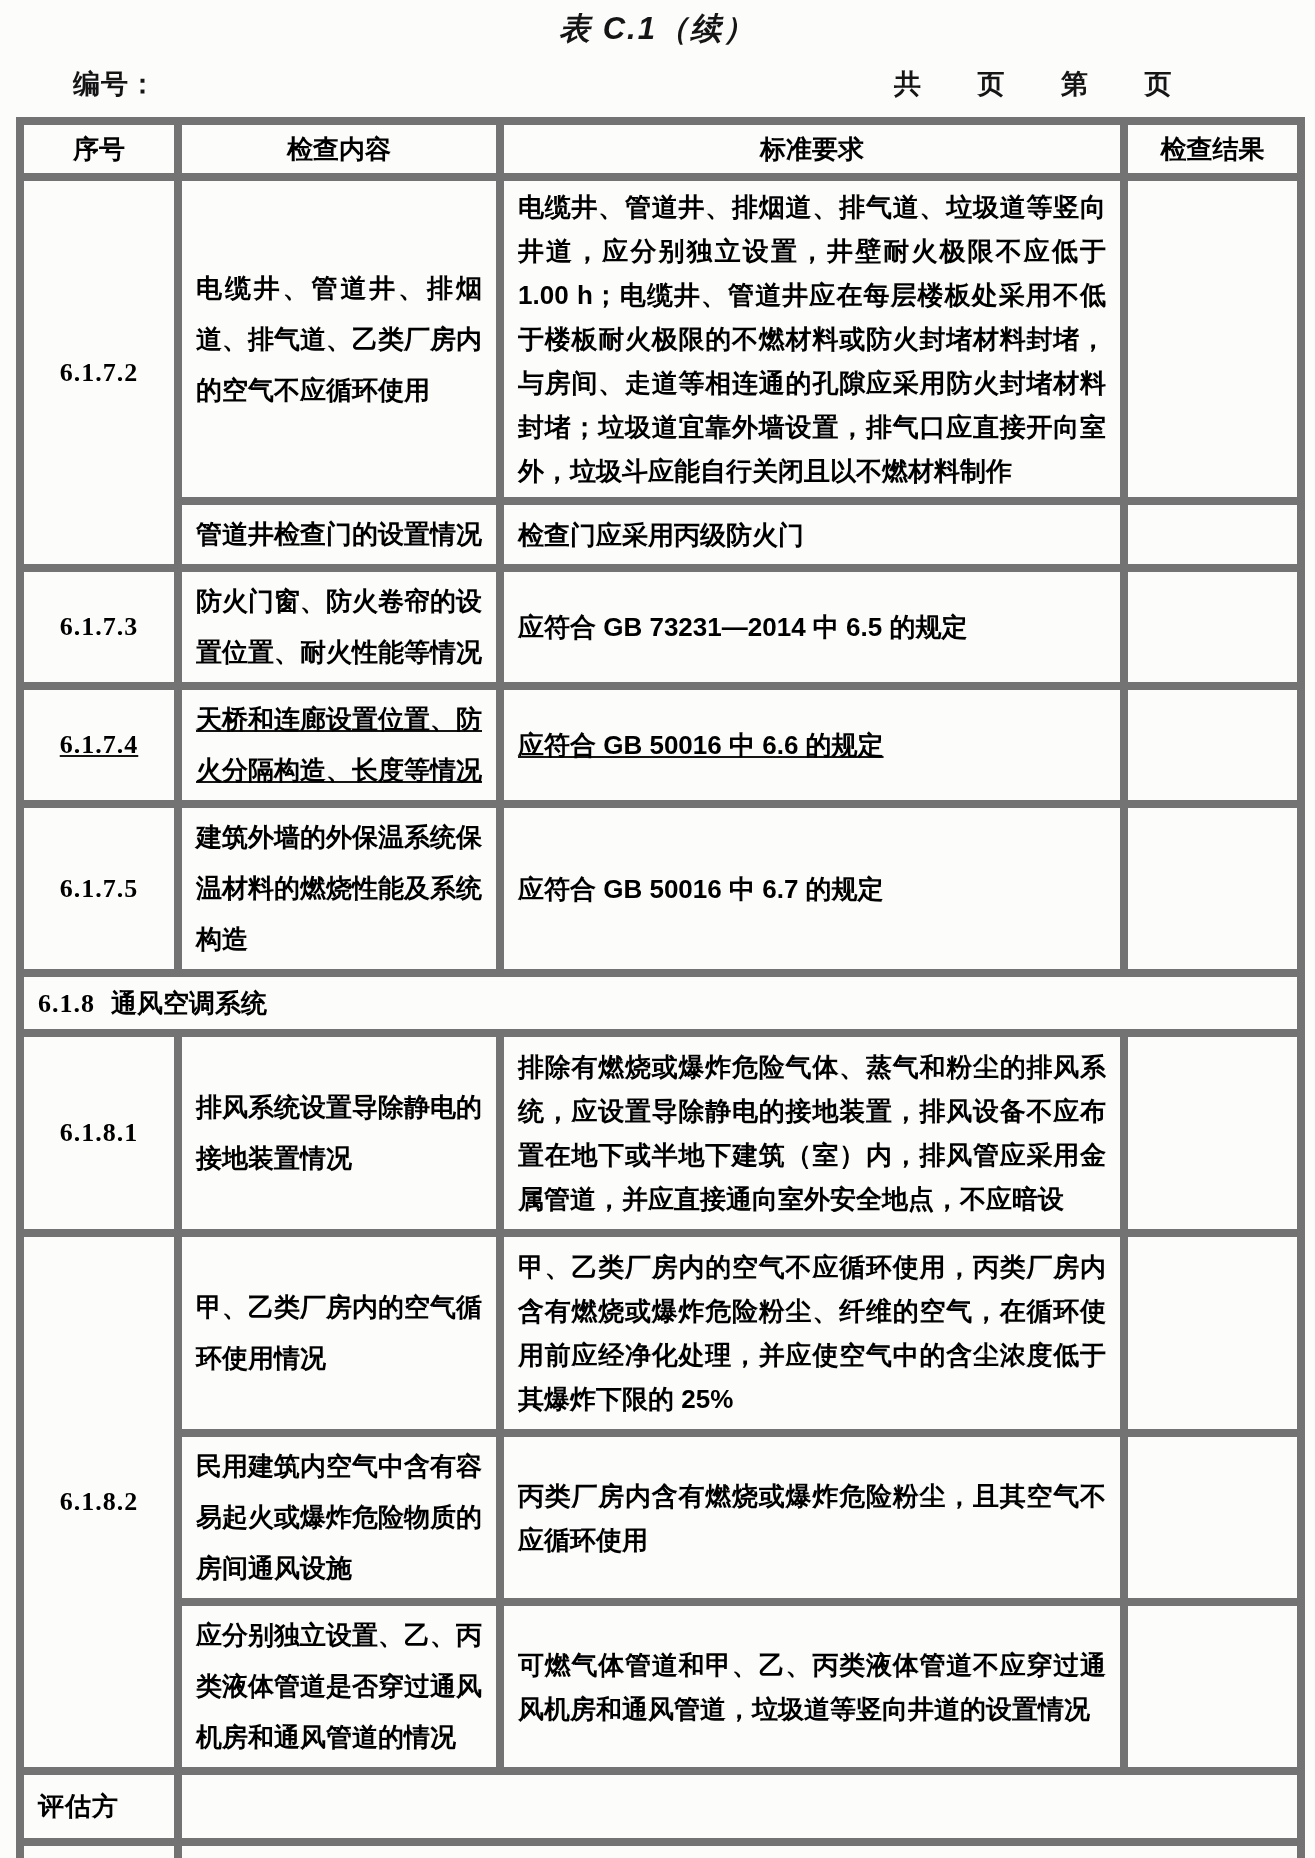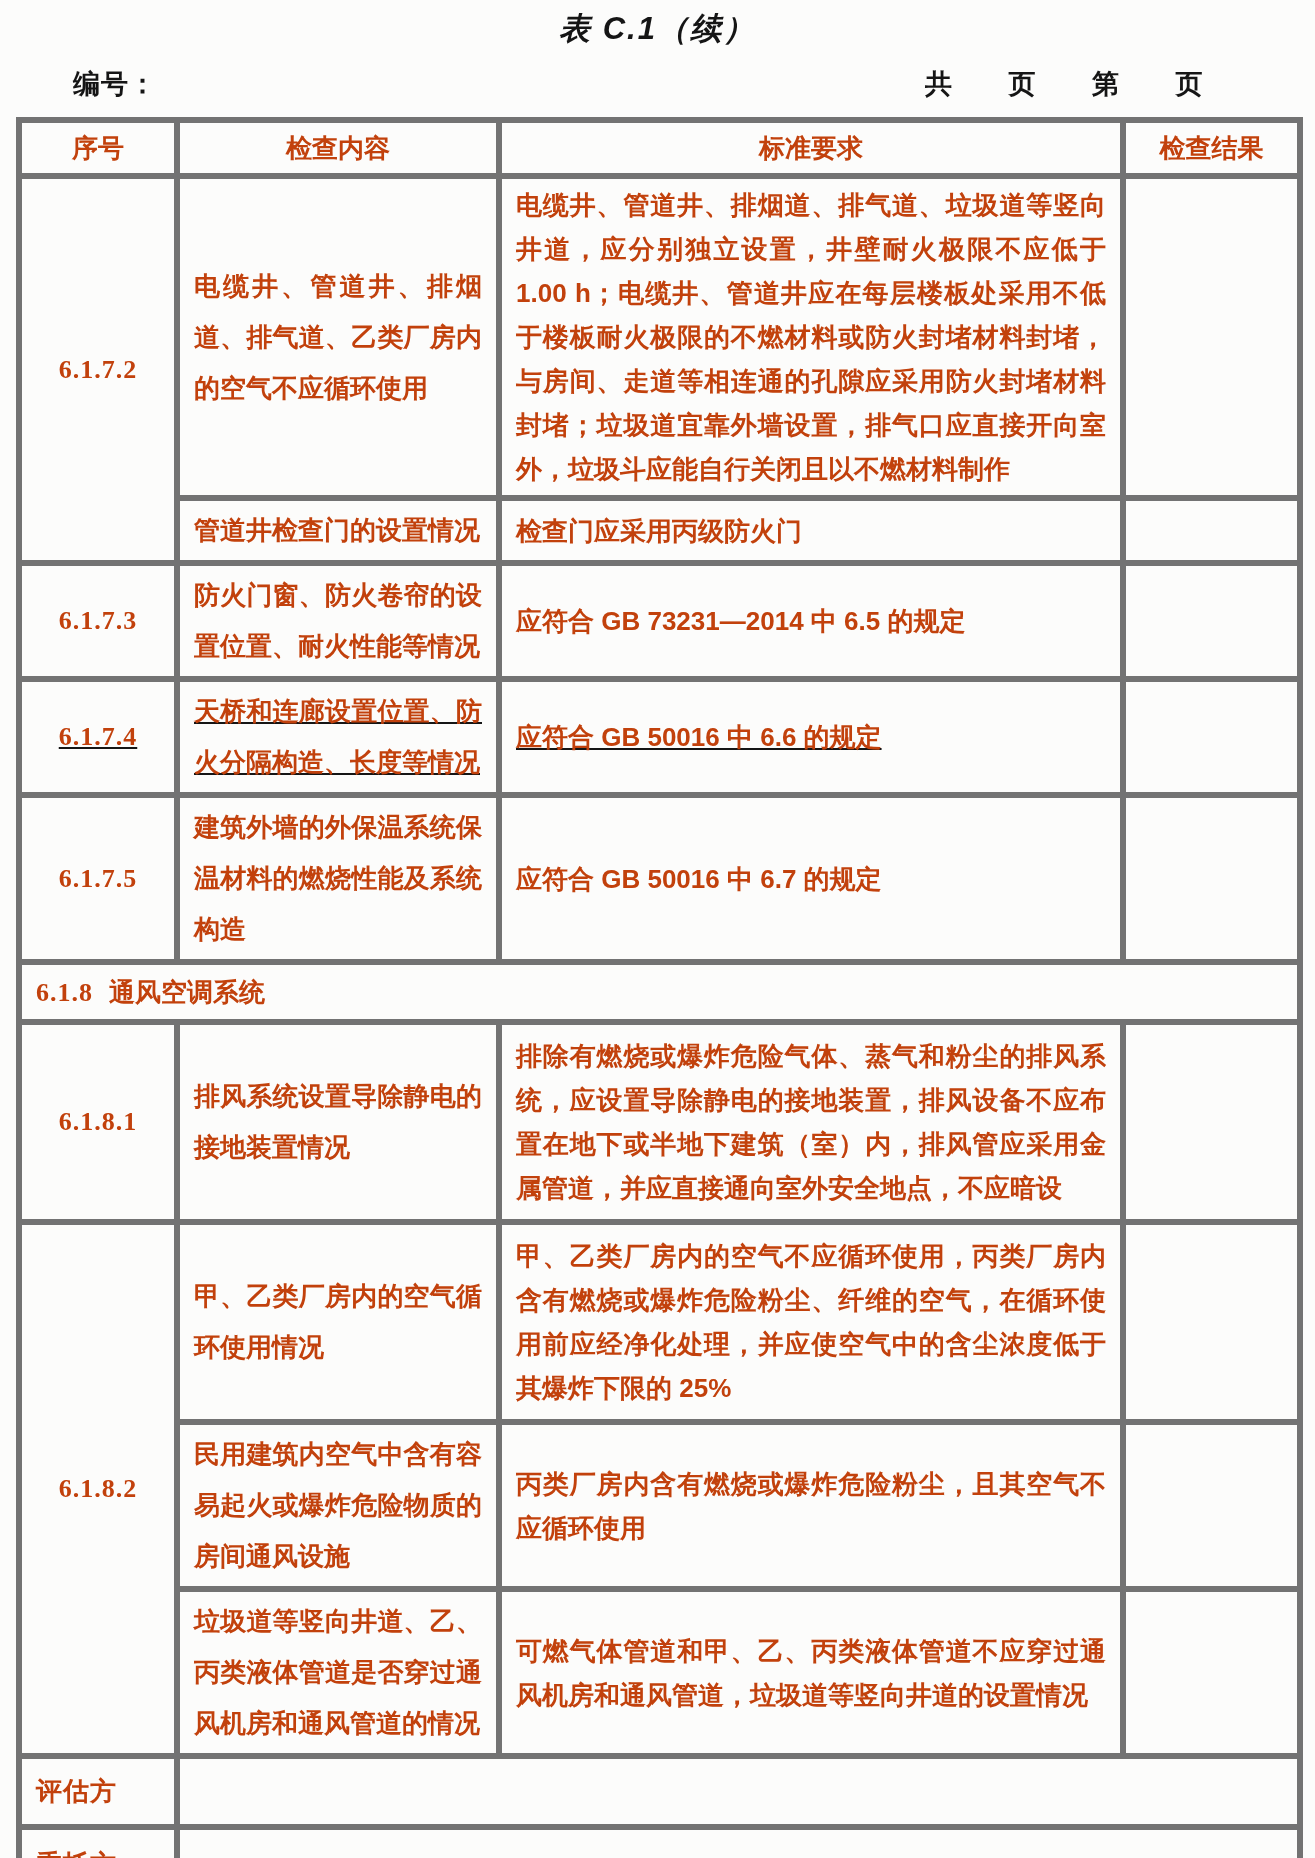--- a/index.html
+++ b/index.html
@@ -13,35 +13,35 @@
   .sheet{position:absolute;inset:0;}
   .doc-title{
     position:absolute;top:8px;left:0;width:100%;
     text-align:center;font-size:31px;font-weight:700;letter-spacing:2px;font-style:italic;
   }
   .meta-row{position:absolute;top:66px;left:16px;width:100%;height:34px;}
   .serial-label{
     position:absolute;left:57px;top:0;
     font-size:27px;font-weight:700;letter-spacing:1px;
   }
-  .page-fields{position:absolute;left:878px;top:0;font-size:27px;font-weight:700;margin-left:31px;}
+  .page-fields{position:absolute;left:878px;top:0;font-size:27px;font-weight:700;}
   .page-fields span{display:inline-block;margin-right:49px;}
   .page-fields span:last-child{margin-right:0;}
 
   table.insp{
     position:absolute;left:16px;top:117px;width:1281px;
     border-collapse:collapse;table-layout:fixed;
     background:transparent;
   }
   table.insp,table.insp td,table.insp th{box-sizing:border-box;}
   table.insp{border:4px solid #111;}
   table.insp td,table.insp th{
-    border:6px solid #737373;
+    border:8px solid #737373;
     padding:4px 14px;
-    font-size:26px;font-weight:700;color:#c2410c;
+    font-size:26px;font-weight:700;color:#000000;
     vertical-align:middle;overflow:hidden;
   }
   tr.thick>td,tr.thick>th{border-top-width:4px;}
   thead th{text-align:center;font-size:28px;padding:4px 6px;}
   td.no{
     text-align:center;
     font-family:"Liberation Serif","DejaVu Serif",serif;
     font-size:28px;letter-spacing:1px;padding:4px 4px;
   }
   td.content{
@@ -154,21 +154,21 @@
         <td class="content">甲、乙类厂房内的空气循环使用情况</td>
         <td class="req">甲、乙类厂房内的空气不应循环使用，丙类厂房内含有燃烧或爆炸危险粉尘、纤维的空气，在循环使用前应经净化处理，并应使空气中的含尘浓度低于其爆炸下限的 25%</td>
         <td class="result"></td>
       </tr>
       <tr class="h-6182b">
         <td class="content">民用建筑内空气中含有容易起火或爆炸危险物质的房间通风设施</td>
         <td class="req">丙类厂房内含有燃烧或爆炸危险粉尘，且其空气不应循环使用</td>
         <td class="result"></td>
       </tr>
       <tr class="h-6182c">
-        <td class="content">垃圾道等竖向井道、乙、丙类液体管道是否穿过通风机房和通风管道的情况</td>
+        <td class="content">应分别独立设置、乙、丙类液体管道是否穿过通风机房和通风管道的情况</td>
         <td class="req">可燃气体管道和甲、乙、丙类液体管道不应穿过通风机房和通风管道，垃圾道等竖向井道的设置情况</td>
         <td class="result"></td>
       </tr>
       <tr class="thick h-f1">
         <td class="footer-label">评估方</td>
         <td colspan="3"></td>
       </tr>
       <tr class="thick h-f2">
         <td class="footer-label">委托方</td>
         <td colspan="3"></td>

